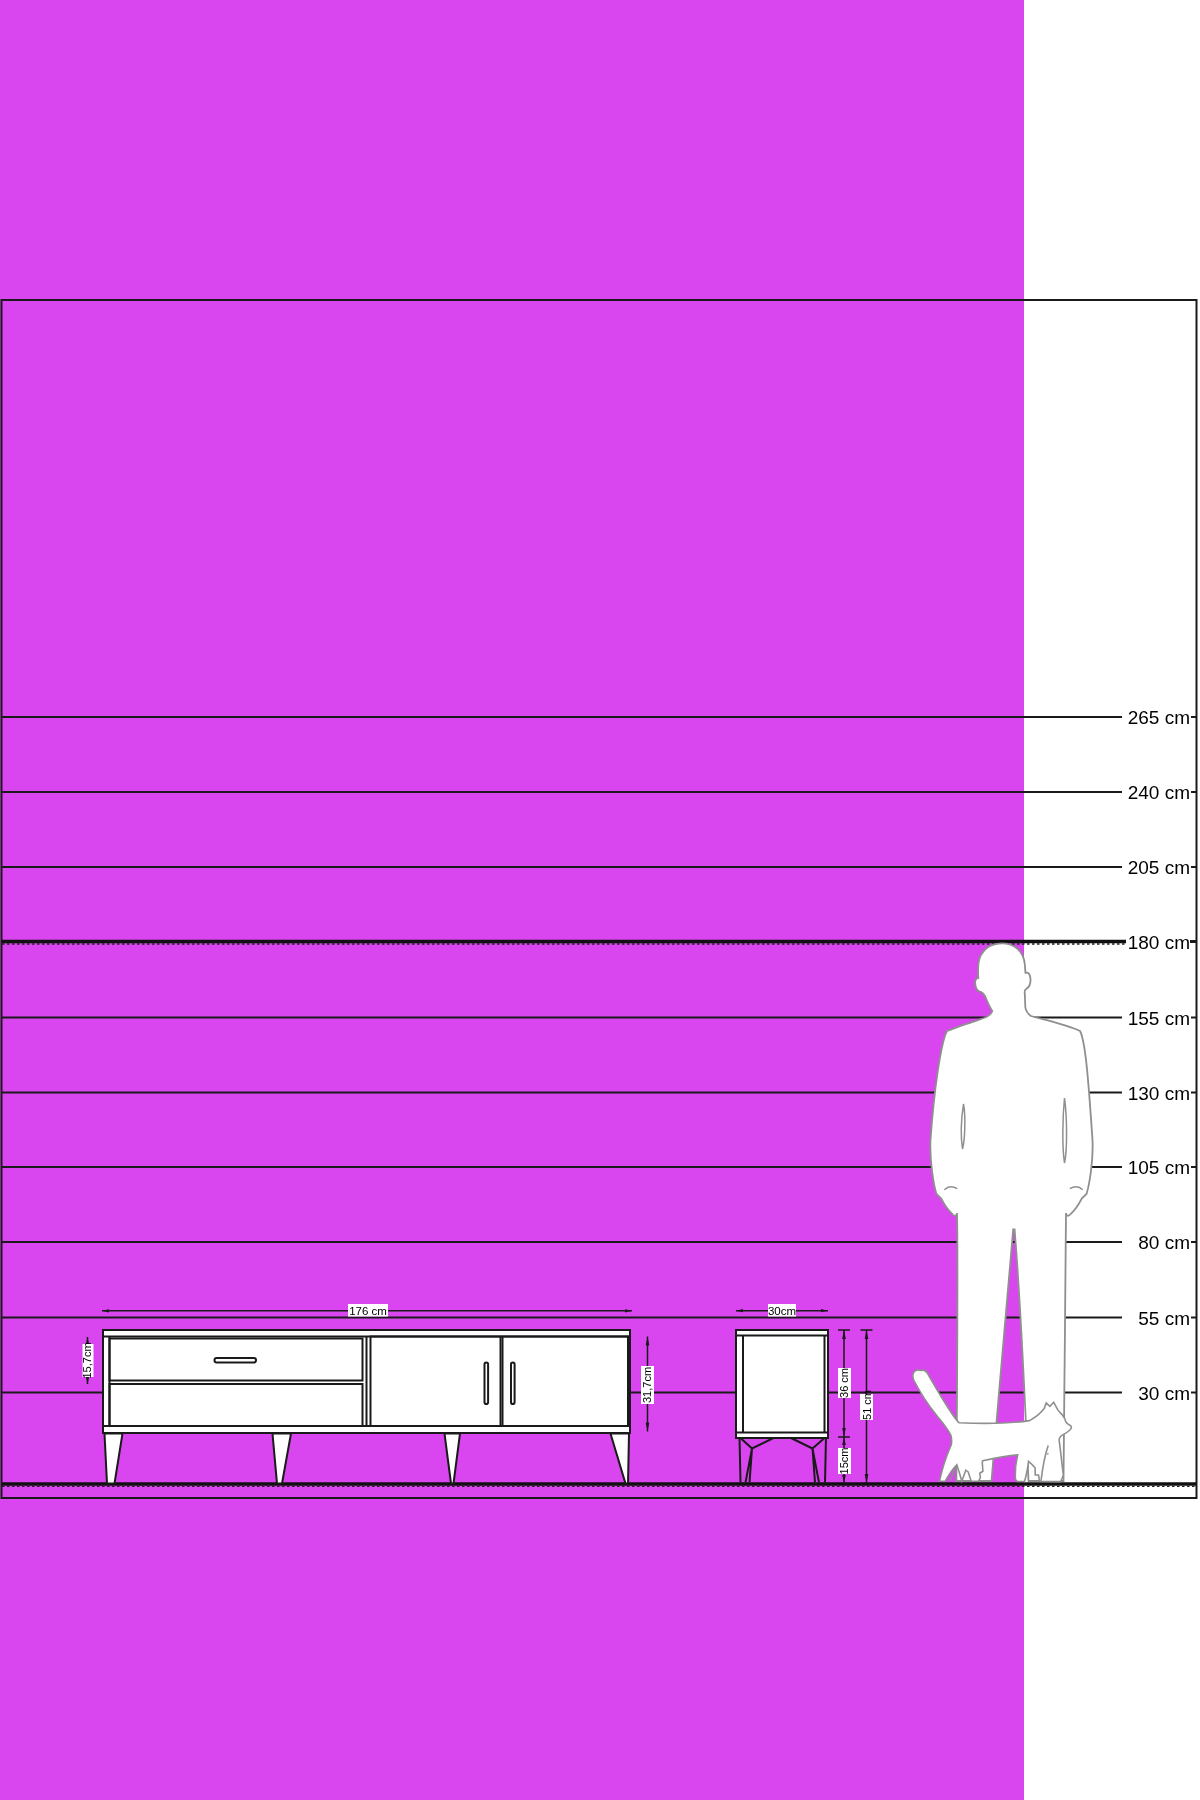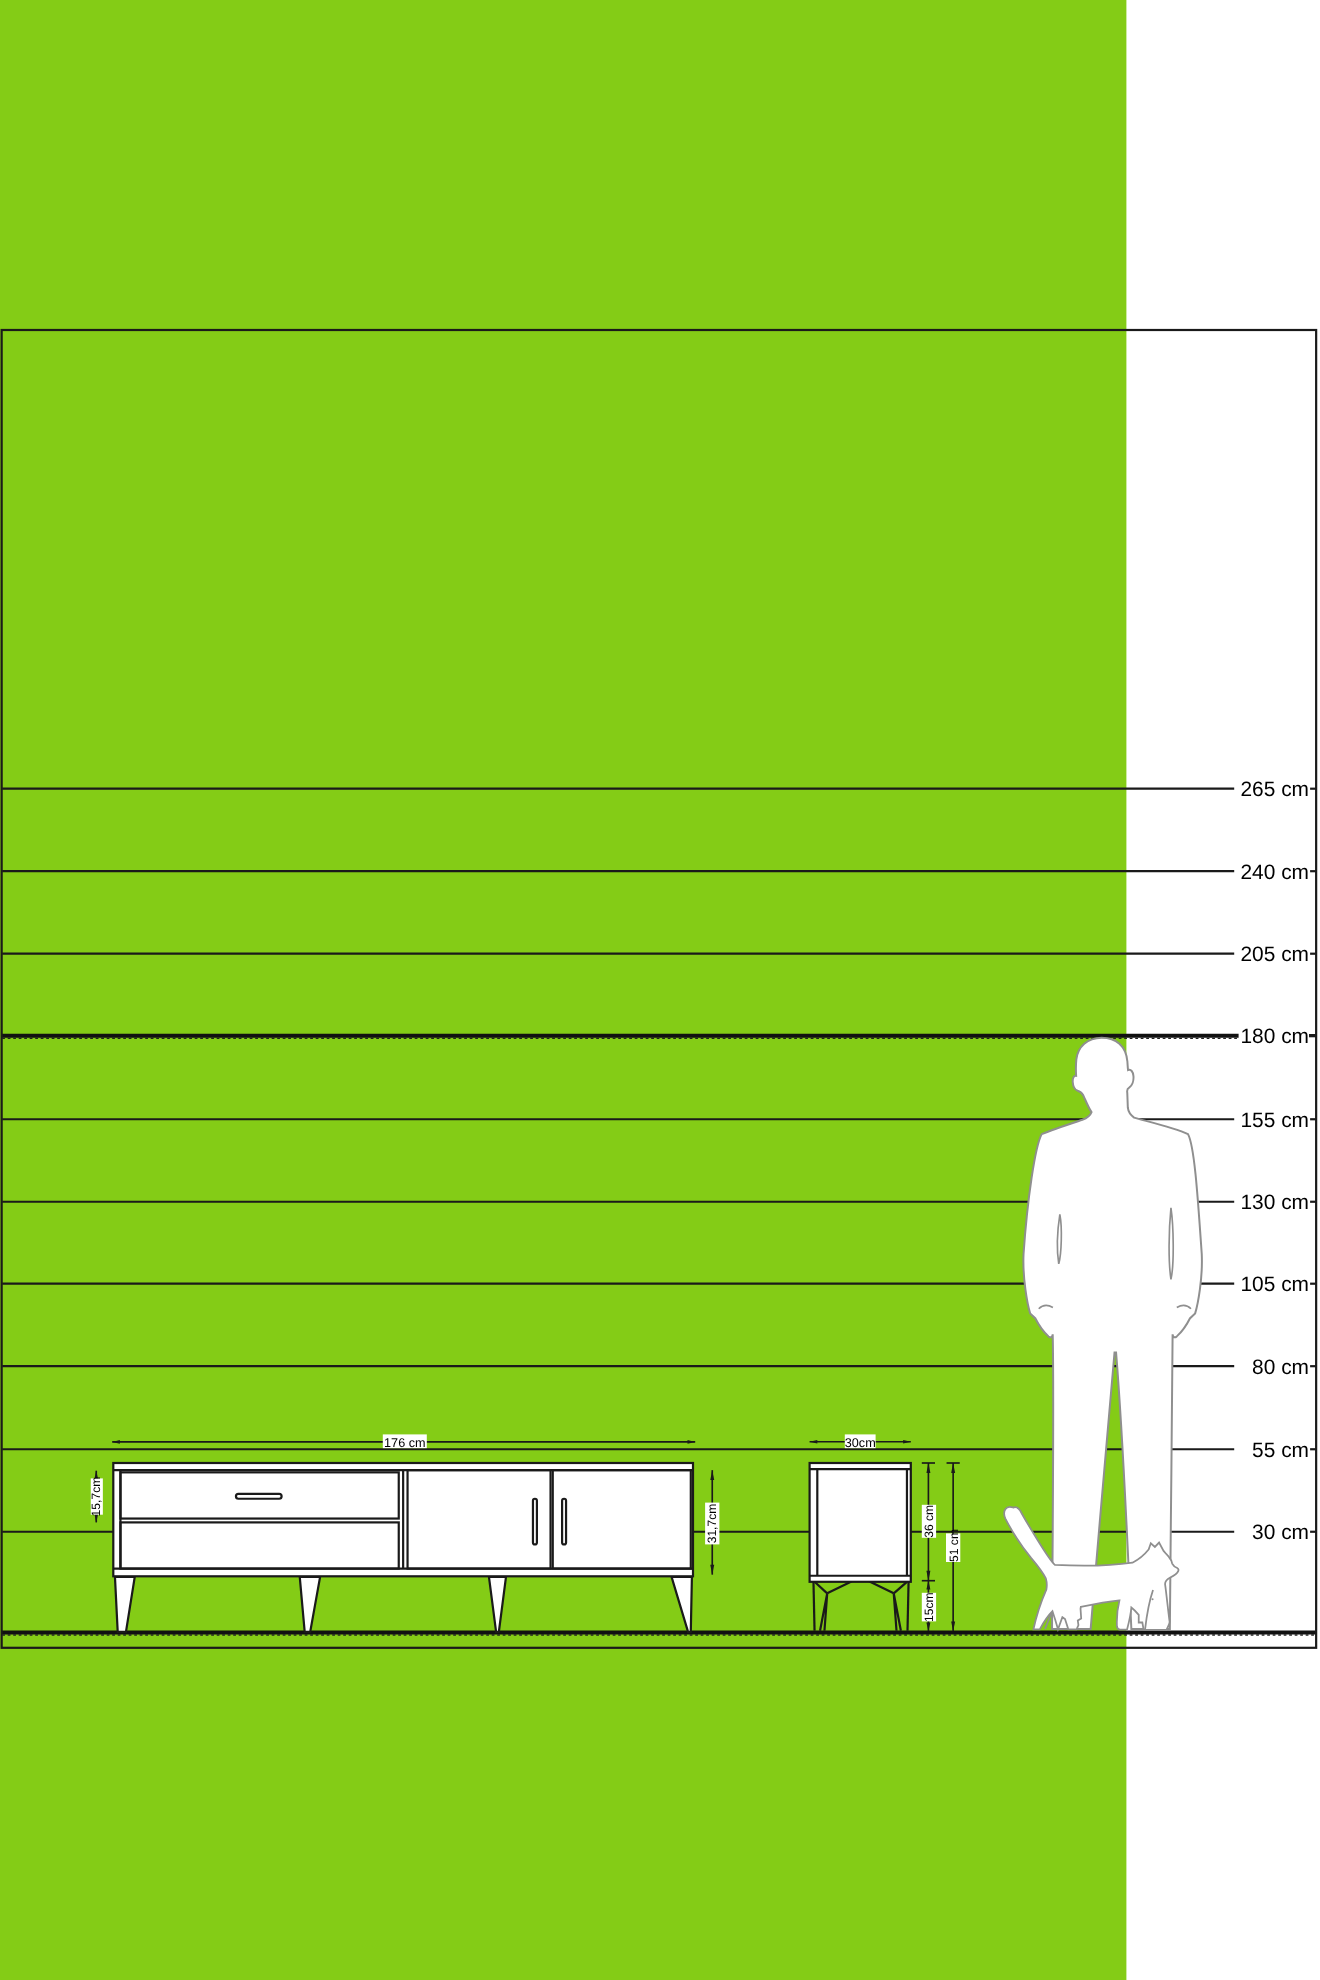--- a/index.html
+++ b/index.html
@@ -1,16 +1,16 @@
 <!DOCTYPE html>
 <html><head>
 <meta charset="utf-8">
 <style>
   html,body{margin:0;padding:0;background:#ffffff;}
-  #stage{position:relative;width:1024px;height:1800px;background:#84cc16;font-family:"Liberation Sans",sans-serif;}
+  #stage{position:relative;width:1024px;height:1800px;background:#d946ef;font-family:"Liberation Sans",sans-serif;}
   svg{position:absolute;left:0;top:0;}
   text{font-family:"Liberation Sans",sans-serif;fill:#000;}
 </style>
 </head>
 <body>
 
 <div id="stage">
 <svg width="1200" height="1800" viewBox="0 0 1200 1800">
 
 <rect x="1.5" y="300" width="1195" height="1198" fill="none" stroke="#1a1a1a" stroke-width="2"></rect>

